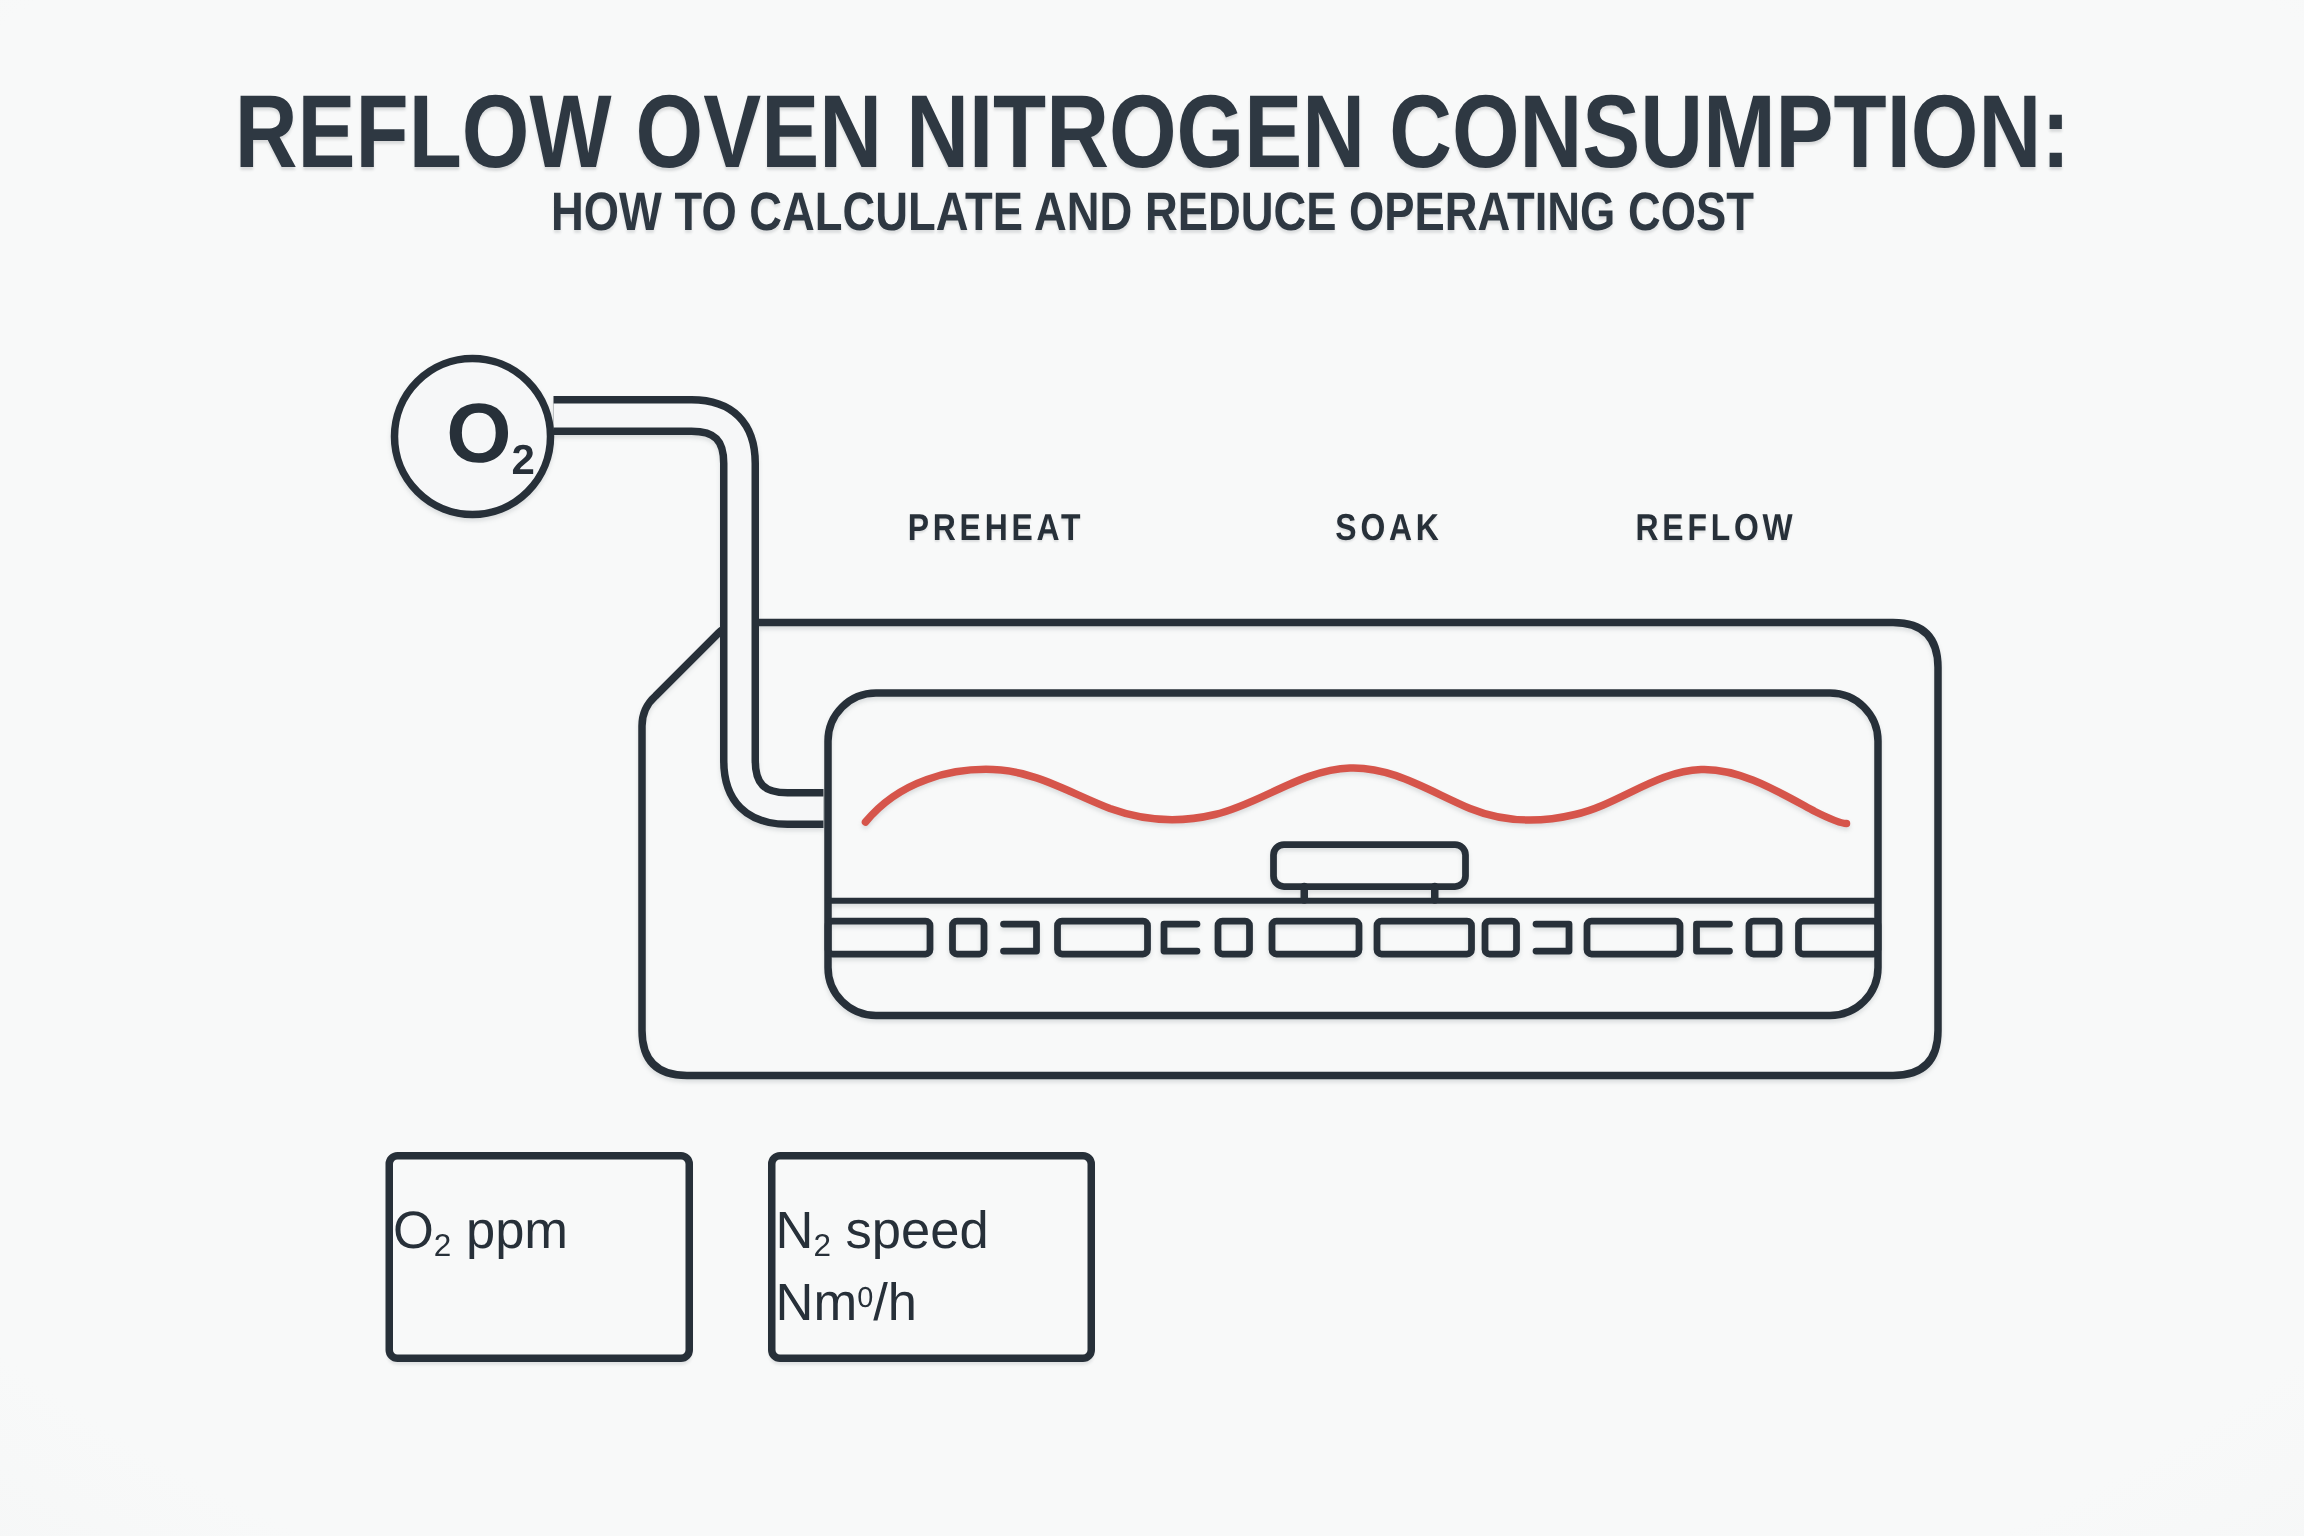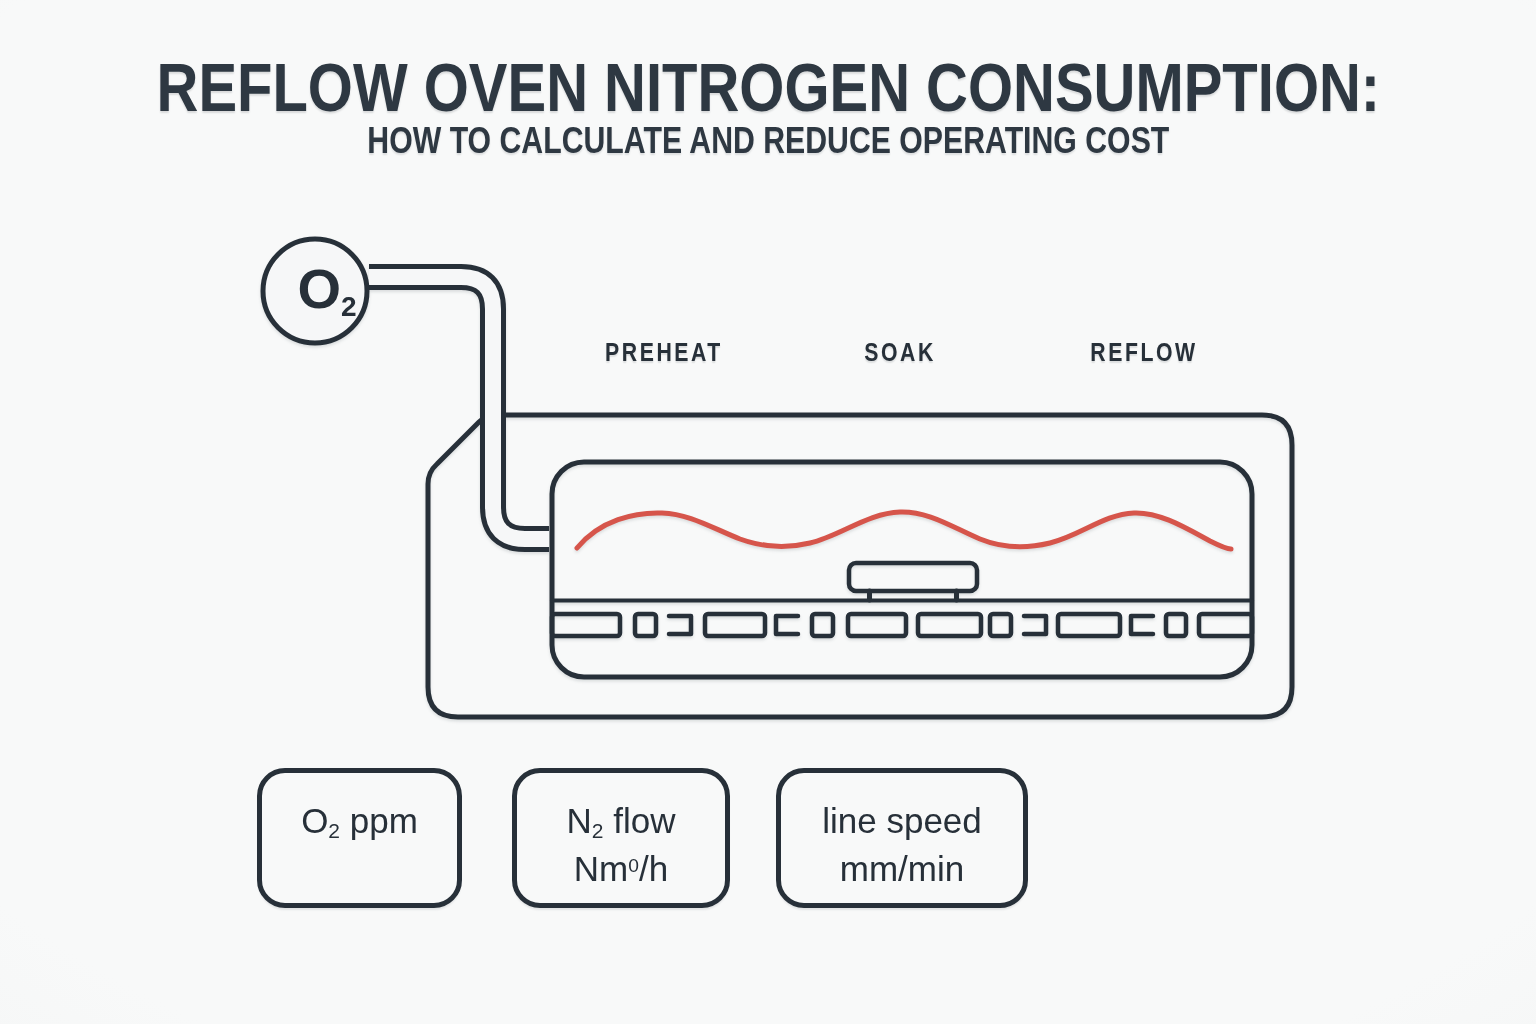--- a/index.html
+++ b/index.html
@@ -32,22 +32,22 @@
   .fillbg{fill:var(--bg);}
 
   .o2label{position:absolute;left:315px;top:291px;transform:translate(-50%,-54%);
      font-size:56px;font-weight:700;color:var(--ink);margin-left:12px;}
   .o2label sub{font-size:.5em;vertical-align:-0.3em;line-height:0;}
 
   .zone{position:absolute;top:338px;transform:translateX(-50%);font-size:25px;font-weight:700;
      letter-spacing:3px;color:var(--ink);text-shadow:0 1.5px 1.5px rgba(25,35,45,.12);}
 
   .metric{position:absolute;top:768px;height:140px;box-sizing:border-box;
-     border:5px solid var(--ink);border-radius:28px;
-     display:flex;flex-direction:column;align-items:center;justify-content:flex-start;
+     border:5px solid var(--ink);border-radius:8px;
+     display:flex;flex-direction:column;align-items:flex-start;justify-content:flex-start;
      padding-top:24px;font-size:35px;font-weight:500;color:var(--ink);
      box-shadow:0 3px 2px -1px rgba(25,35,45,.10);}
   .mline{line-height:48px;white-space:nowrap;}
   .mline sub{font-size:.6em;vertical-align:-0.25em;line-height:0;}
   .mline sup{font-size:.55em;vertical-align:.45em;line-height:0;}
 </style>
 </head>
 <body>
 
 <div class="stage">
@@ -98,31 +98,27 @@
       <rect x="1166" y="614" width="20" height="22" rx="3"></rect>
       <rect x="1199" y="614" width="53" height="22" rx="3"></rect>
     </g>
 
     <circle class="ln w5 fillbg" cx="315" cy="291" r="52"></circle>
   </svg>
 
   <div class="o2label"><span>O</span><sub>2</sub></div>
 
   <div class="zone" style="left:664px"><span class="cond85">PREHEAT</span></div>
-  <div class="zone" style="left:900px"><span class="cond85">SOAK</span></div>
+  <div class="zone" style="left:926px"><span class="cond85">SOAK</span></div>
   <div class="zone" style="left:1144px"><span class="cond85">REFLOW</span></div>
 
   <div class="metric" style="left:257px;width:205px">
     <div class="mline"><span>O</span><sub>2</sub><span> ppm</span></div>
   </div>
 
   <div class="metric" style="left:512px;width:218px">
-    <div class="mline"><span>N</span><sub>2</sub><span> flow</span></div>
+    <div class="mline"><span>N</span><sub>2</sub><span> speed</span></div>
     <div class="mline"><span>Nm</span><sup>0</sup><span>/h</span></div>
   </div>
 
-  <div class="metric" style="left:776px;width:252px">
-    <div class="mline"><span>line speed</span></div>
-    <div class="mline"><span>mm/min</span></div>
-  </div>
 
 
 </div>
 
 </body></html>

